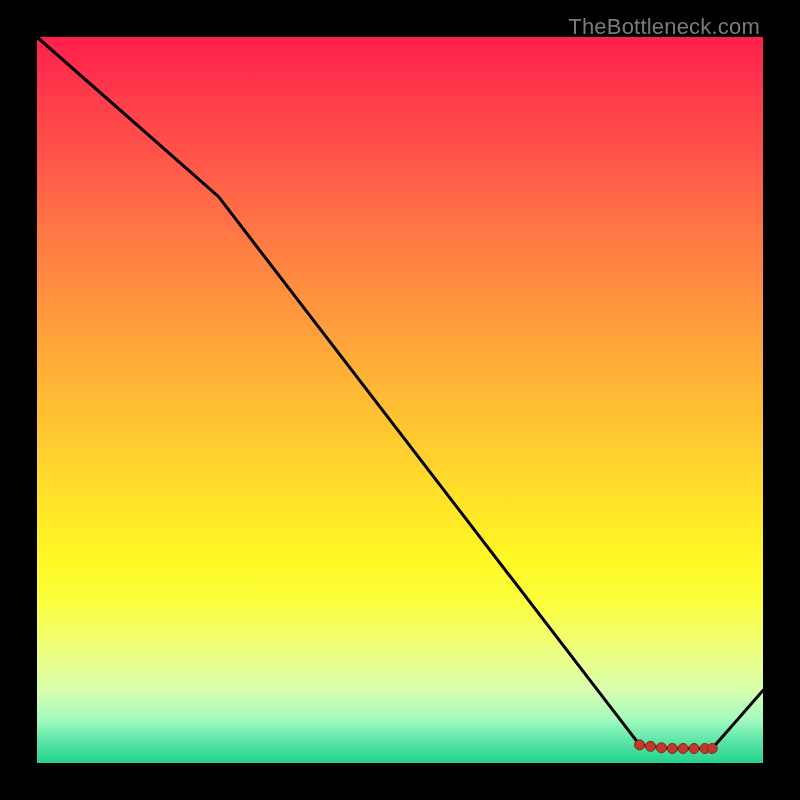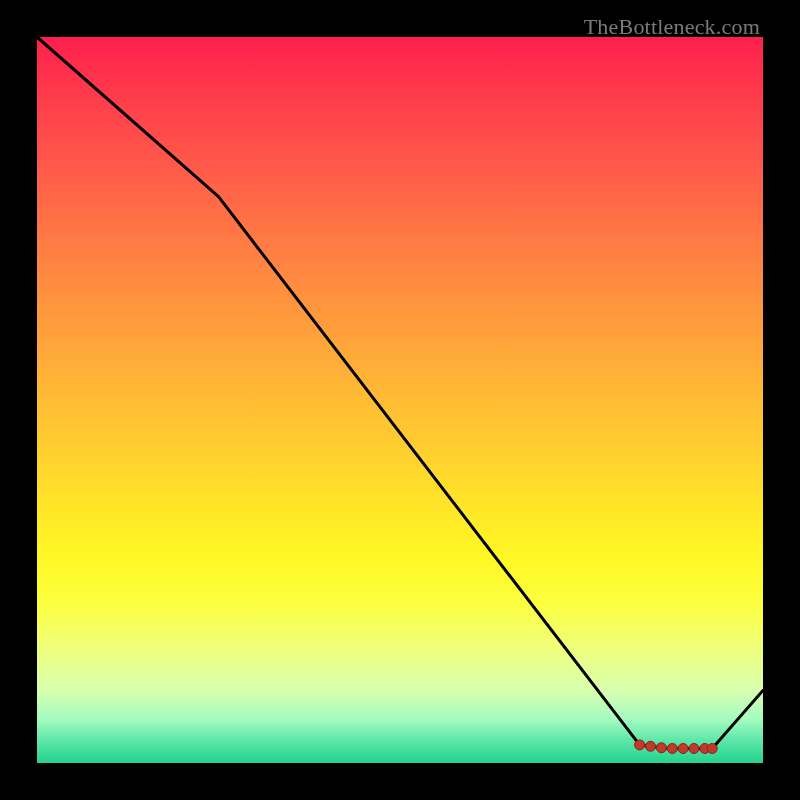--- a/index.html
+++ b/index.html
@@ -44,21 +44,21 @@
     );
   }
   .watermark {
     position: absolute;
     top: 14px;
     right: 40px;
     color: #7a7a7a;
     font-size: 22px;
     font-weight: 500;
     letter-spacing: 0.2px;
-    font-family: Liberation Serif, serif;
+    font-family: Liberation Sans, sans-serif;
   }
   svg.curve {
     position: absolute;
     left: 0;
     top: 0;
     width: 726px;
     height: 726px;
     overflow: visible;
   }
 </style>

